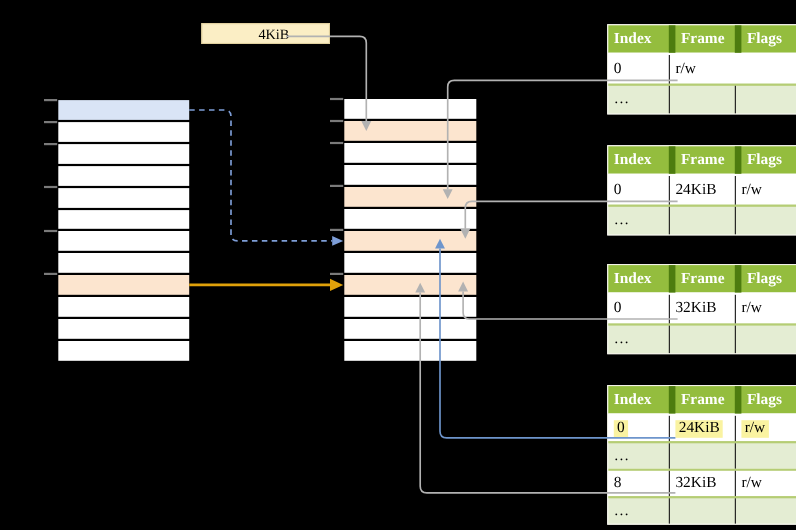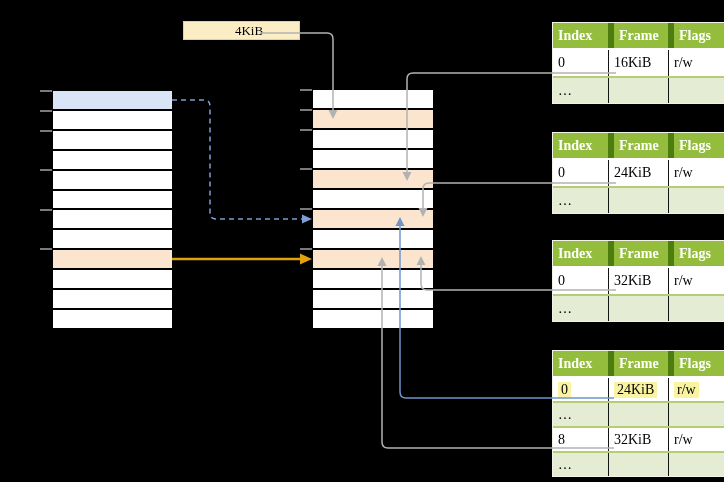--- a/index.html
+++ b/index.html
@@ -106,23 +106,20 @@
       <div class="frow header">
         <div class="fcell">Index</div>
         <div class="fcell">Frame</div>
         <div class="fcell">Flags</div>
       </div>
       <div class="frow data">
         <div class="fcell">
           <span>0</span>
         </div>
         <div class="fcell">
-          <span>16KiB</span>
-        </div>
-        <div class="fcell">
           <span>r/w</span>
         </div>
       </div>
       <div class="frow ellipsis">
         <div class="fcell">
           <span>…</span>
         </div>
         <div class="fcell"></div>
         <div class="fcell"></div>
       </div>

